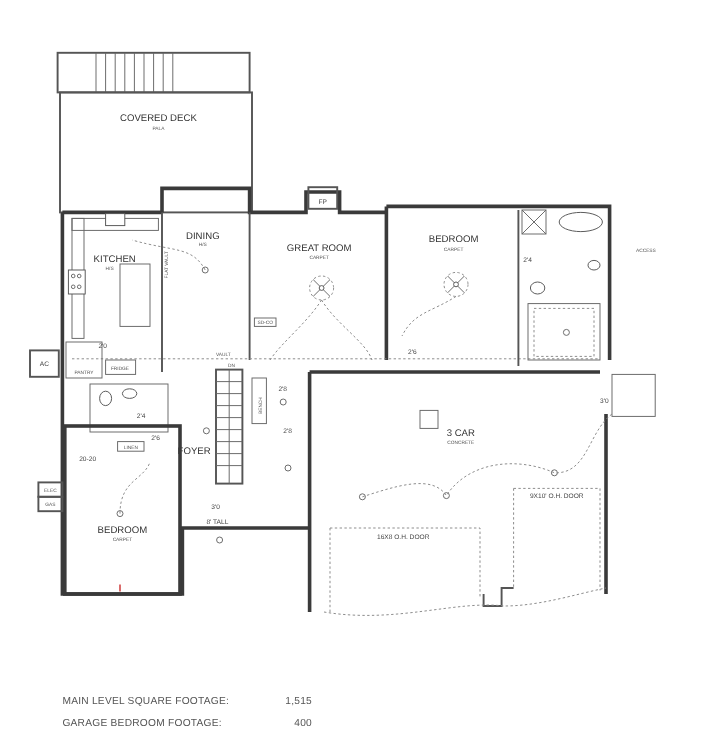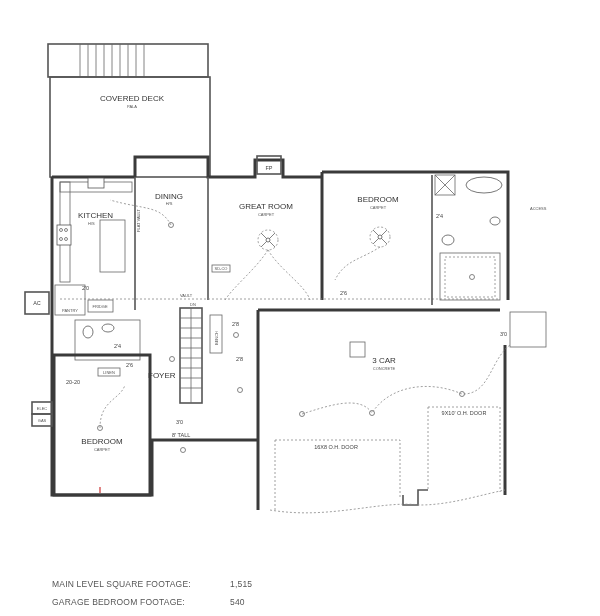--- a/index.html
+++ b/index.html
@@ -8,21 +8,21 @@
     .wall { fill:none; stroke:#3a3a3a; stroke-width:3; }
     .wall2 { fill:none; stroke:#555; stroke-width:1.6; }
     .thin { fill:none; stroke:#666; stroke-width:0.8; }
     .dash { fill:none; stroke:#888; stroke-width:0.8; stroke-dasharray:2,2; }
     .lbl { font-family:"Liberation Sans", sans-serif; font-size:8px; fill:#333; }
     .sub { font-family:"Liberation Sans", sans-serif; font-size:4px; fill:#555; }
     .tiny { font-family:"Liberation Sans", sans-serif; font-size:5.5px; fill:#444; }
     .fix { fill:#fff; stroke:#555; stroke-width:0.8; }
     .summary { position:absolute; left:52px; font-size:8.5px; color:#555; letter-spacing:0.2px; }
     .summary .k { display:inline-block; width:178px;margin-top:32px; }
-    .summary .v { display:inline-block; width:30px; }
+    .summary .v { display:inline-block; width:30px; text-align:right; }
   </style>
 </head>
 <body>
 
 <svg width="600" height="616" viewBox="0 0 600 616">
 
   <g>
     <rect class="wall2" x="48" y="44" width="160" height="33"></rect>
     <line class="thin" x1="80" y1="44" x2="80" y2="77"></line>
     <line class="thin" x1="88" y1="44" x2="88" y2="77"></line>
@@ -213,14 +213,14 @@
     <text class="tiny" x="500" y="336">3'0</text>
     <rect class="thin" x="510" y="312" width="36" height="35"></rect>
     <path class="dash" d="M270,510 C330,520 380,500 420,505 C450,505 480,495 505,490"></path>
   </g>
 </svg>
 
 <div class="summary" style="top:547px;">
   <span class="k">MAIN LEVEL SQUARE FOOTAGE:</span><span class="v">1,515</span>
 </div>
 <div class="summary" style="top:565px;">
-  <span class="k">GARAGE BEDROOM FOOTAGE:</span><span class="v">540</span>
+  <span class="k">GARAGE BEDROOM FOOTAGE:</span><span class="v">400</span>
 </div>
 
 </body></html>

